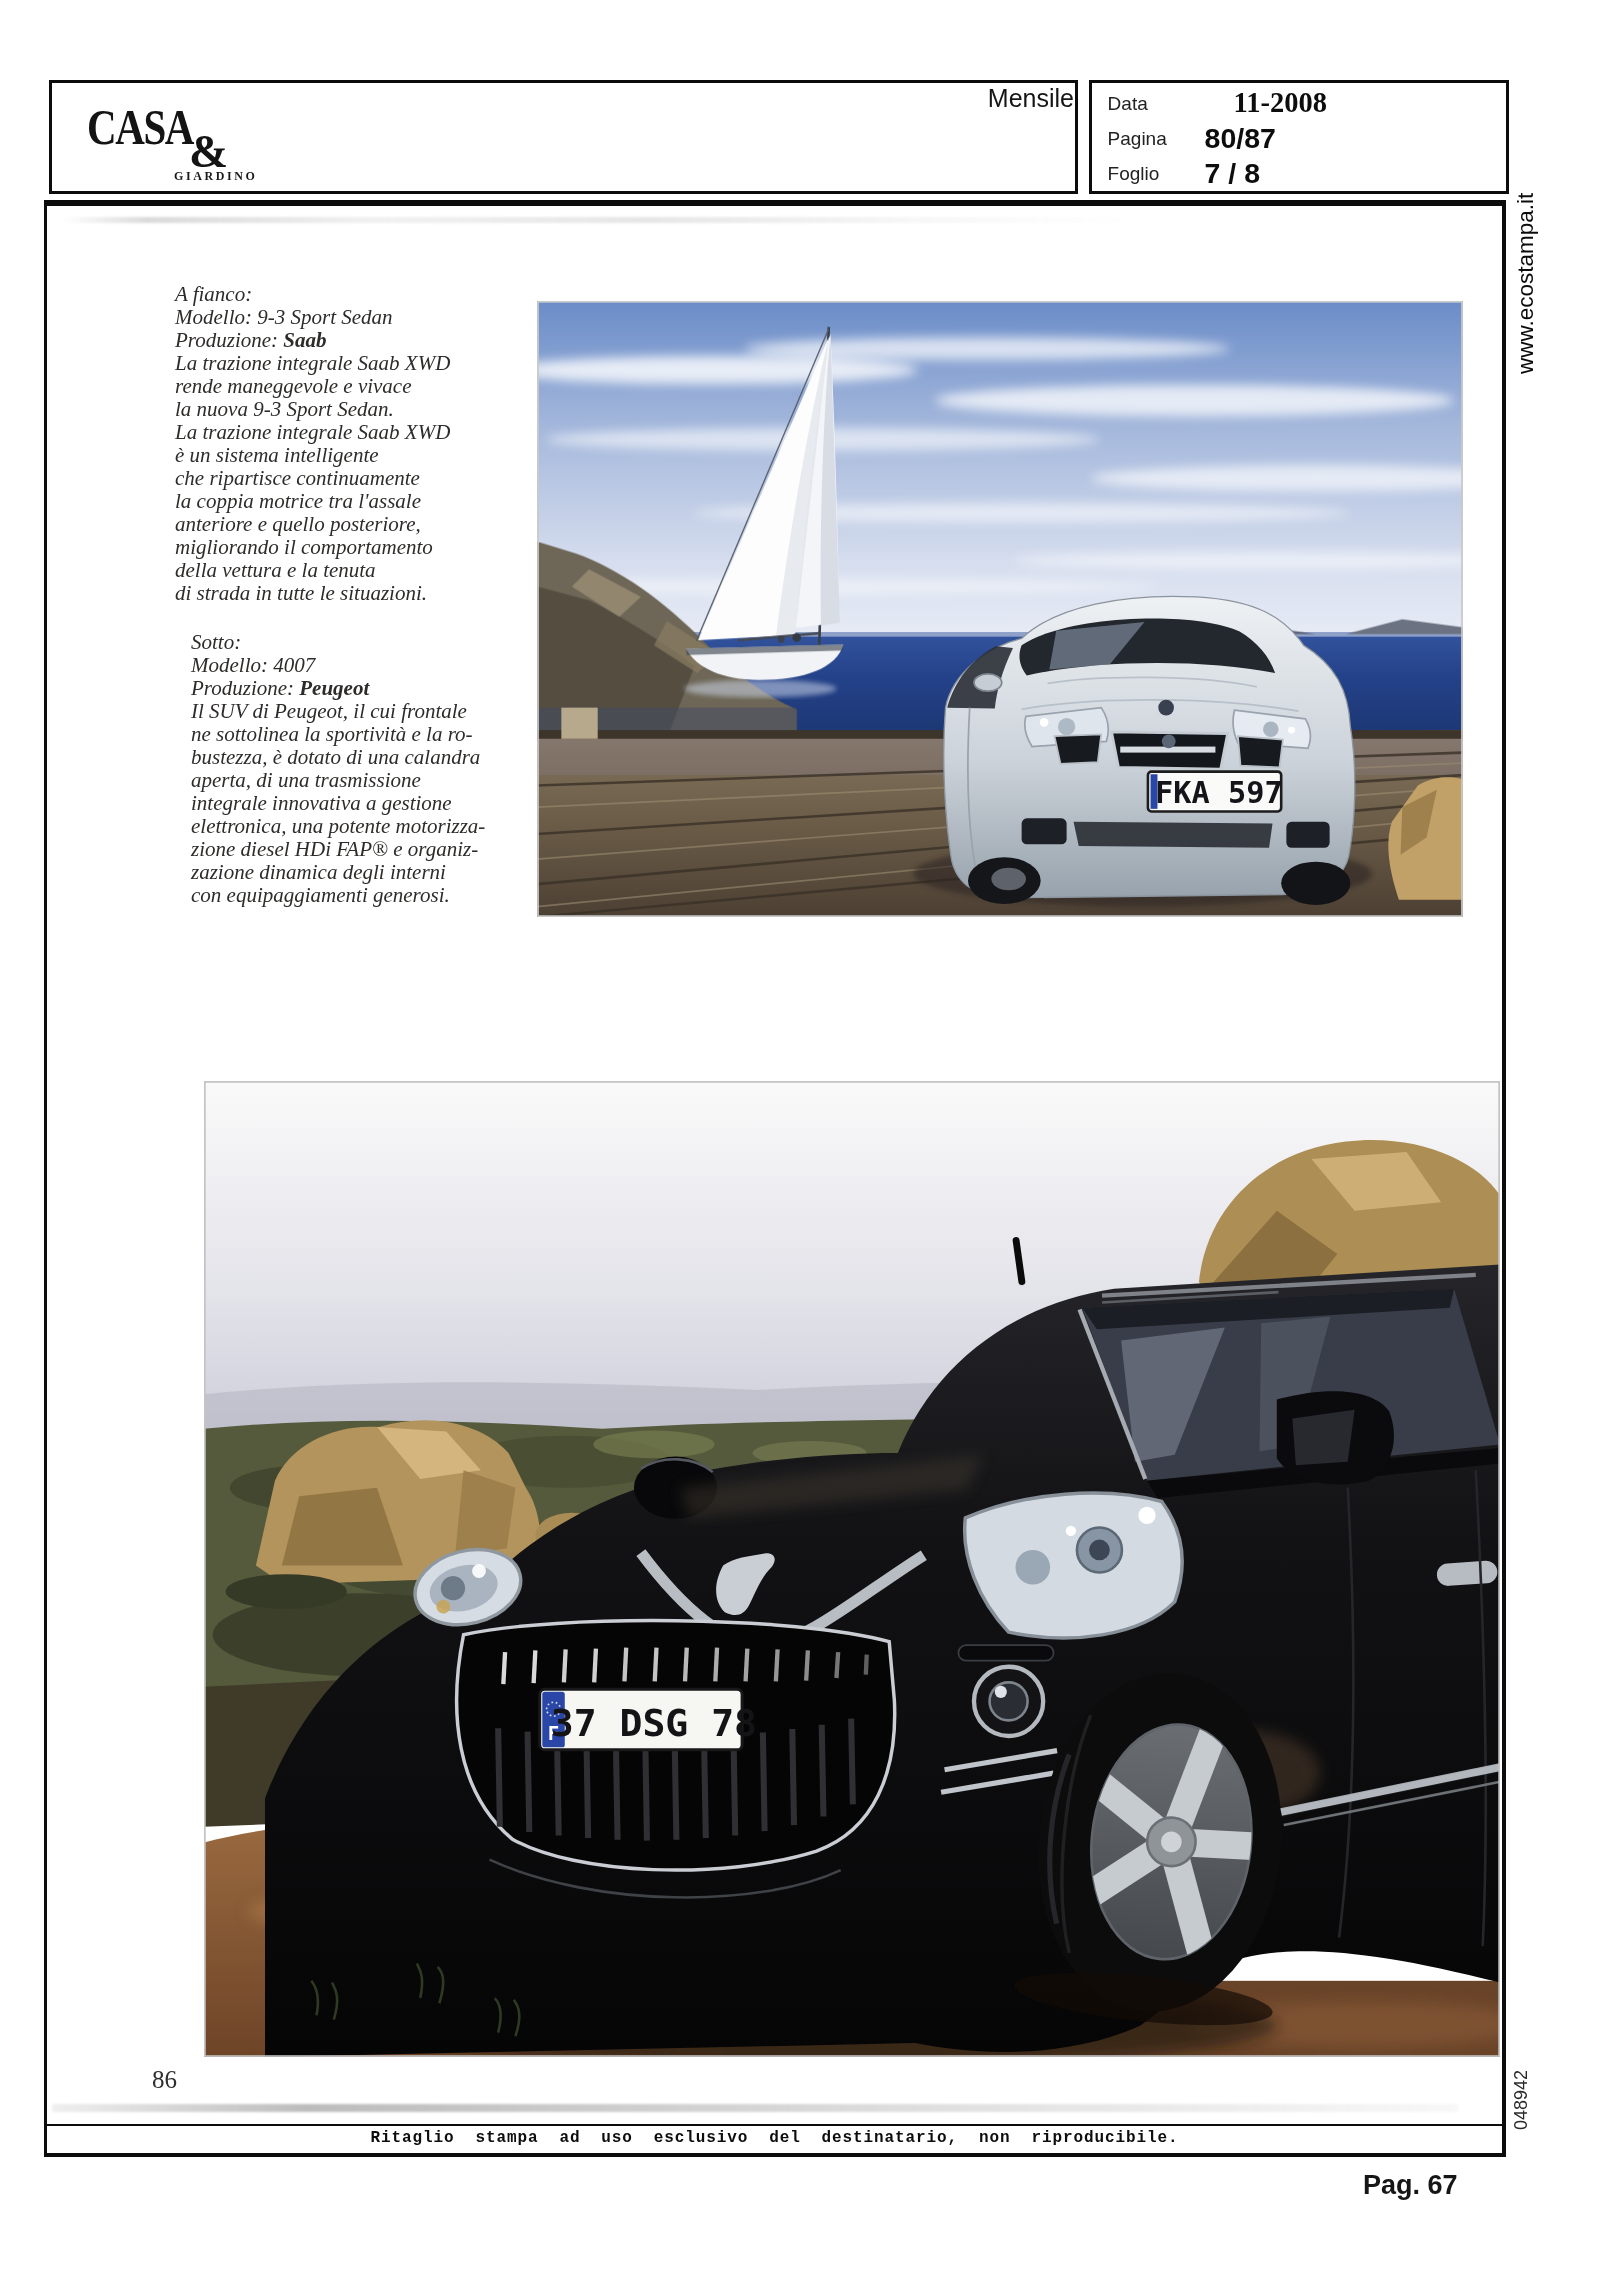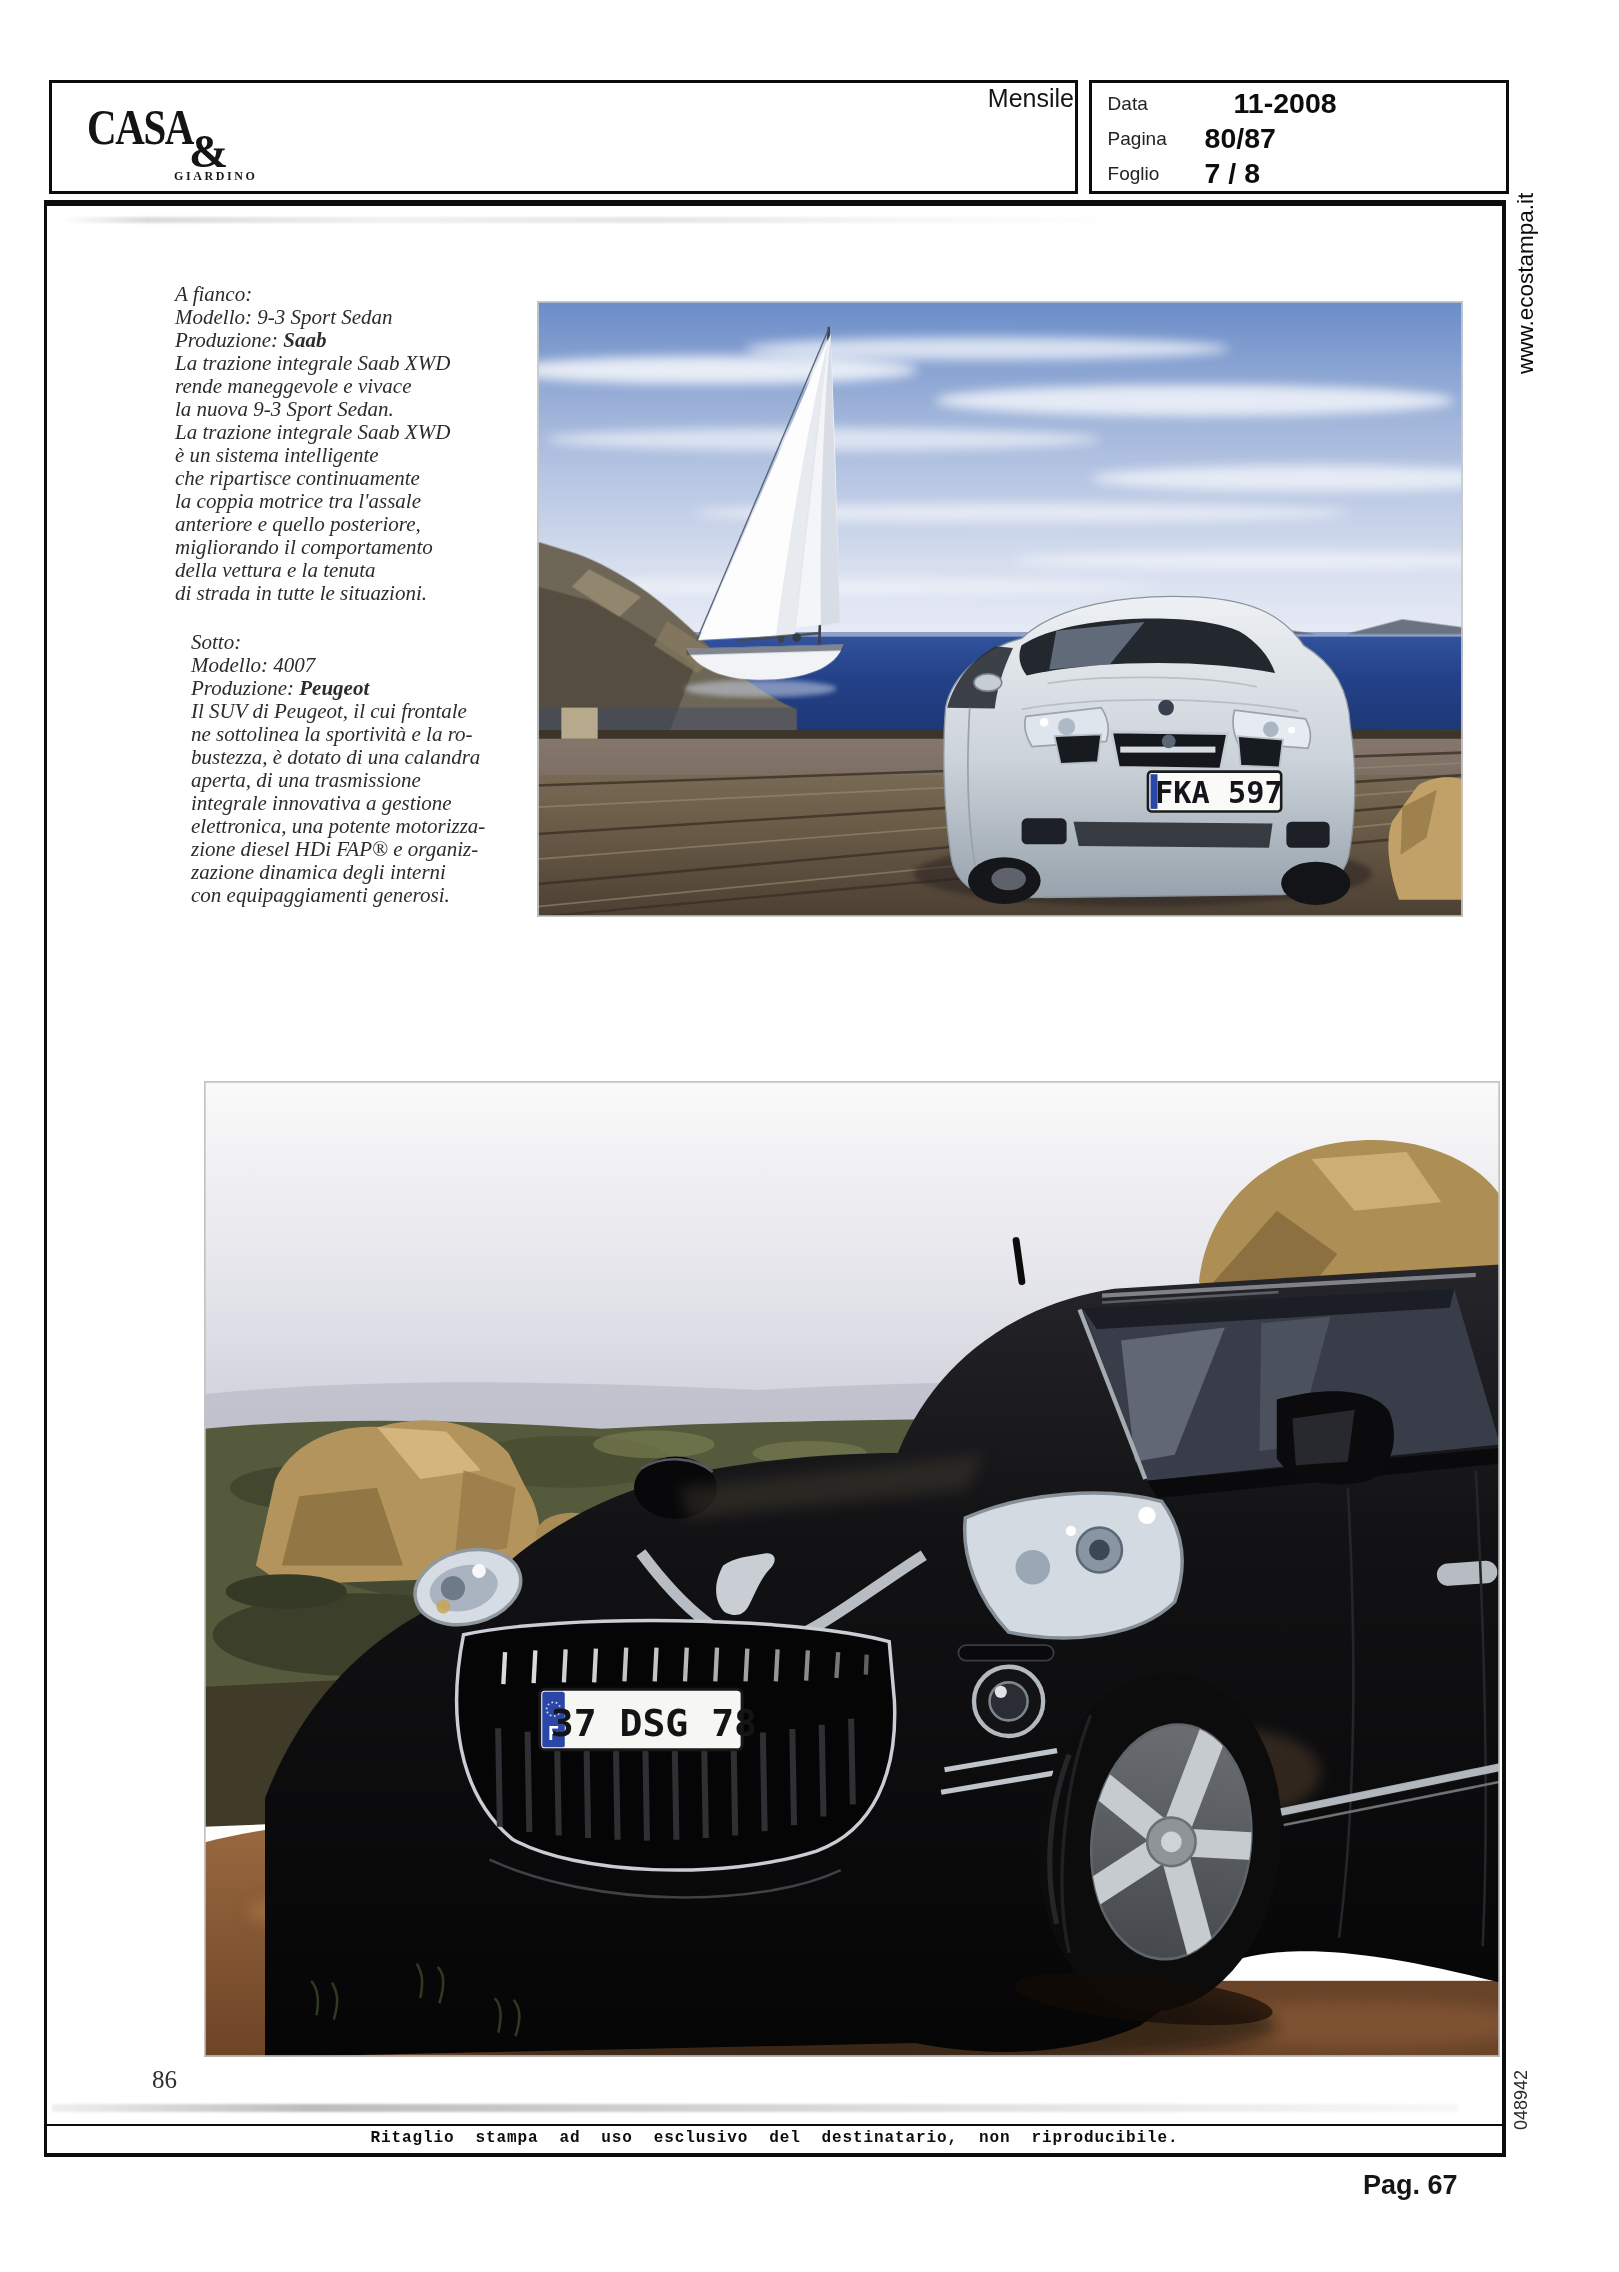--- a/index.html
+++ b/index.html
@@ -56,21 +56,21 @@
   <div class="logo">
     <span class="logo-casa">CASA</span>
     <span class="logo-amp">&amp;</span>
     <span class="logo-gia">GIARDINO</span>
   </div>
   <div class="mensile">Mensile</div>
 </div>
 
 <div id="hdr-right" class="hdr-box">
   <div class="fld-row" style="top:3.5px;">
-    <span class="fld-label">Data</span><span class="fld-value" style="margin-left:29px;">11-2008</span>
+    <span class="fld-label">Data</span><span class="fld-value" style="margin-left:29px;font-family:Liberation Serif, serif;">11-2008</span>
   </div>
   <div class="fld-row" style="top:39px;">
     <span class="fld-label">Pagina</span><span class="fld-value">80/87</span>
   </div>
   <div class="fld-row" style="top:74px;">
     <span class="fld-label">Foglio</span><span class="fld-value">7 / 8</span>
   </div>
 </div>
 
 <div id="frame" class="abs">

